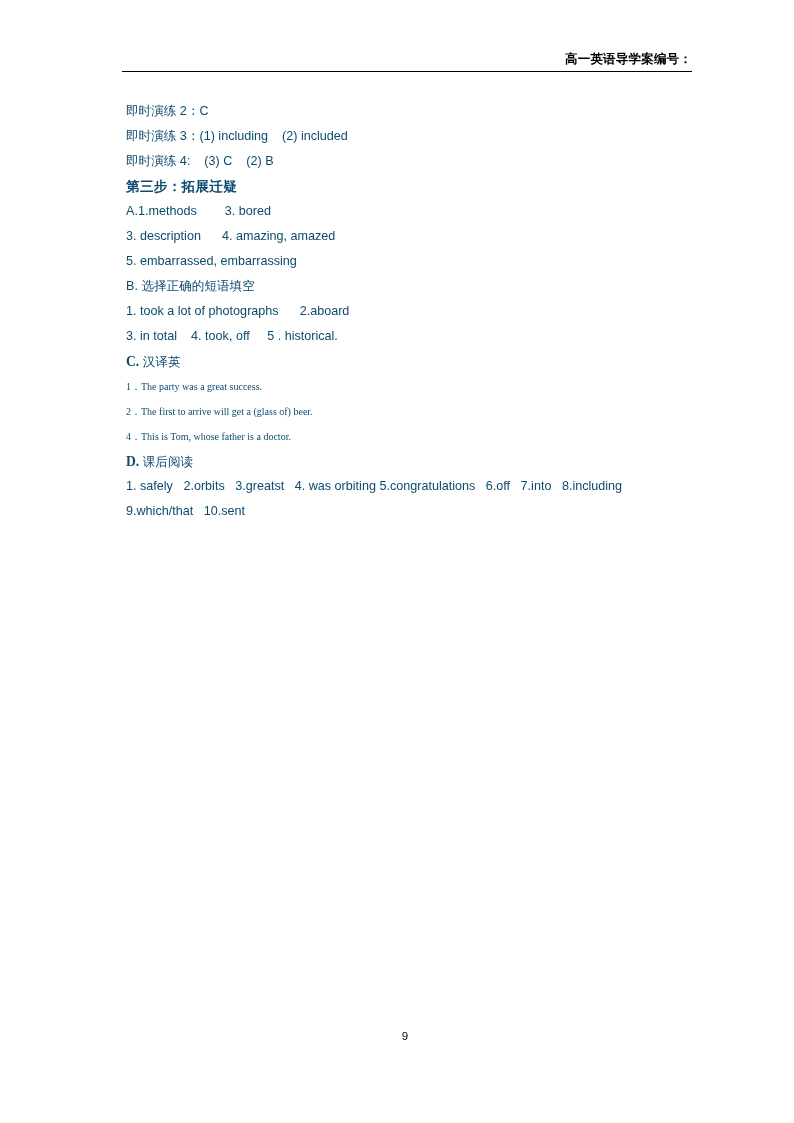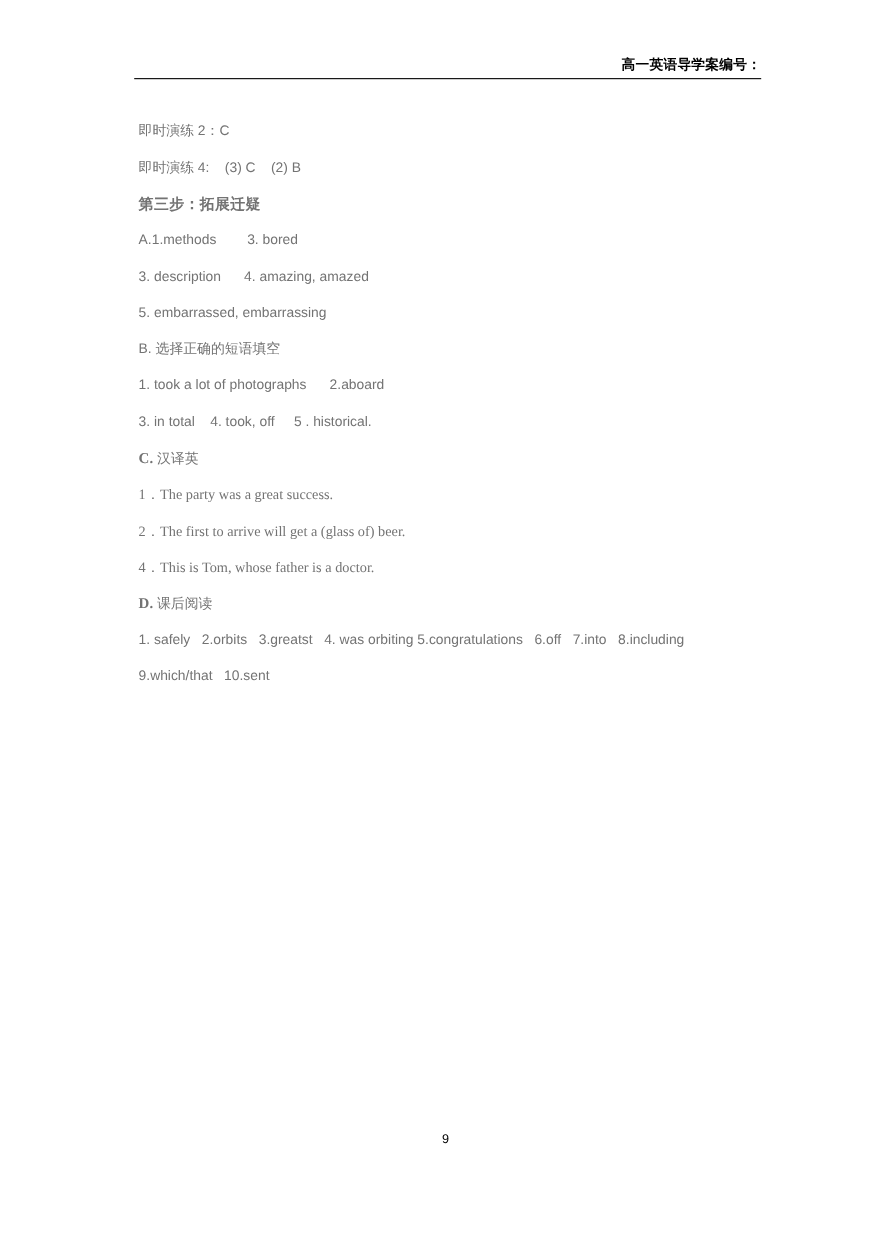--- a/index.html
+++ b/index.html
@@ -54,33 +54,32 @@
     left: 118px;
     top: 99px;
     width: 600px;
   }
   .line {
     height: 25px;
     line-height: 25px;
     font-size: 12.6px;
     white-space: pre;
     font-family: "Liberation Sans", "DejaVu Sans", sans-serif;
-    color: #737373;
-    margin-top: 8px;
+    color: #0c4a6e;
   }
   
   .line.heading-bold {
     font-weight: bold;
     font-size: 13.6px;
     letter-spacing: 0.3px;
   }
   
   .line.serif {
     font-family: "Liberation Serif", "DejaVu Serif", serif;
-    font-size: 13px;
+    font-size: 10px;
   }
   
   .lbl-serif-bold {
     font-family: "Liberation Serif", "DejaVu Serif", serif;
     font-weight: bold;
     font-size: 13.6px;
   }
   .lbl-plain {
     font-family: "Liberation Sans", "DejaVu Sans", sans-serif;
     font-weight: normal;
@@ -107,20 +106,21 @@
 <div class="page">
 
   <div class="header">
     <span class="header-title">高一英语导学案编号：</span>
     <div class="header-rule"></div>
   </div>
 
   <div class="content">
 
     <div class="line">即时演练 2：C</div>
+    <div class="line">即时演练 3：(1) including    (2) included</div>
     <div class="line">即时演练 4:    (3) C    (2) B</div>
 
     <div class="line heading-bold">第三步：拓展迁疑</div>
 
     <div class="line">A.1.methods        3. bored</div>
     <div class="line">3. description      4. amazing, amazed</div>
     <div class="line">5. embarrassed, embarrassing</div>
 
     <div class="line"><span class="lbl-plain">B.</span><span class="lbl-plain"> </span><span class="lbl-plain">选择正确的短语填空</span></div>
 

